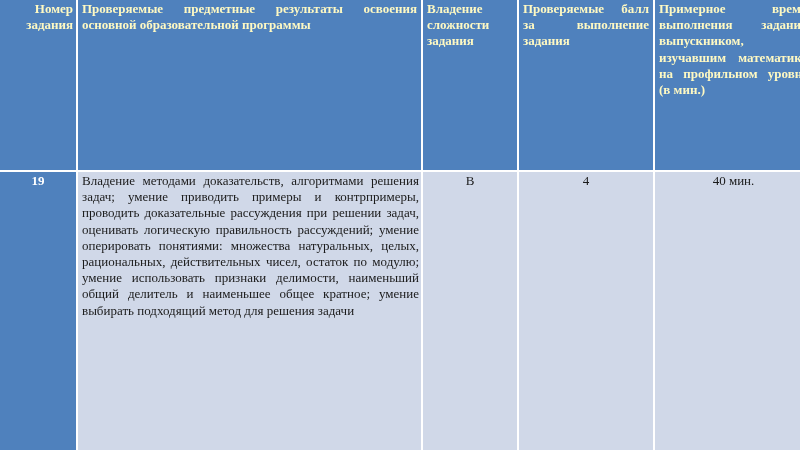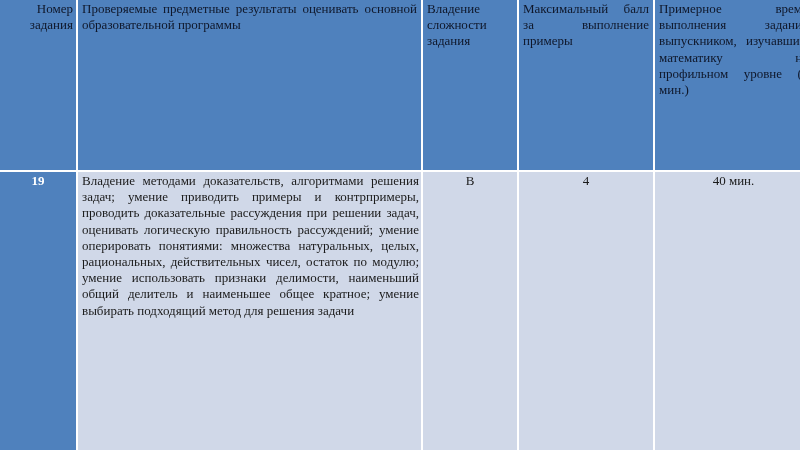--- a/index.html
+++ b/index.html
@@ -18,22 +18,22 @@
       background: #ffffff;
     }
     table.spec td, table.spec th {
       padding: 1px 4px 1px 4px;
       vertical-align: top;
       font-size: 13px;
       line-height: 16.2px;
     }
     .hdr th {
       background: #4f81bd;
-      color: #0f172a;
-      font-weight: normal;
+      color: #fef9c3;
+      font-weight: bold;
       text-align: justify;
       text-align-last: left;
       height: 168px;
     }
     .hdr th.num { text-align: right; text-align-last: right; padding-right: 3px; }
     .body td { background: #d0d8e8; color: #1a1a1a; height: 276px; }
     .body td.num { background: #4f81bd; color: #ffffff; font-weight: bold; text-align: center; }
     .body td.desc { text-align: justify; text-align-last: left; padding-right: 2px; }
     .body td.center { text-align: center; }
   </style>
@@ -44,23 +44,23 @@
   <colgroup>
     <col style="width:76px">
     <col style="width:343px">
     <col style="width:94px">
     <col style="width:134px">
     <col style="width:157px">
   </colgroup>
   <tbody>
       <tr class="hdr">
     <th class="num">Номер задания</th>
-    <th>Проверяемые предметные результаты оценивать основной образовательной программы</th>
+    <th>Проверяемые предметные результаты освоения основной образовательной программы</th>
     <th>Владение сложности задания</th>
-    <th>Максимальный балл за выполнение примеры</th>
+    <th>Проверяемые балл за выполнение задания</th>
     <th>Примерное время выполнения задания выпускником, изучавшим математику на профильном уровне (в мин.)</th>
   </tr>
   <tr class="body">
     <td class="num">19</td>
     <td class="desc">Владение методами доказательств, алгоритмами решения задач; умение приводить примеры и контрпримеры, проводить доказательные рассуждения при решении задач, оценивать логическую правильность рассуждений; умение оперировать понятиями: множества натуральных, целых, рациональных, действительных чисел, остаток по модулю; умение использовать признаки делимости, наименьший общий делитель и наименьшее общее кратное; умение выбирать подходящий метод для решения задачи</td>
     <td class="center">В</td>
     <td class="center">4</td>
     <td class="center">40 мин.</td>
   </tr>
 </tbody>

